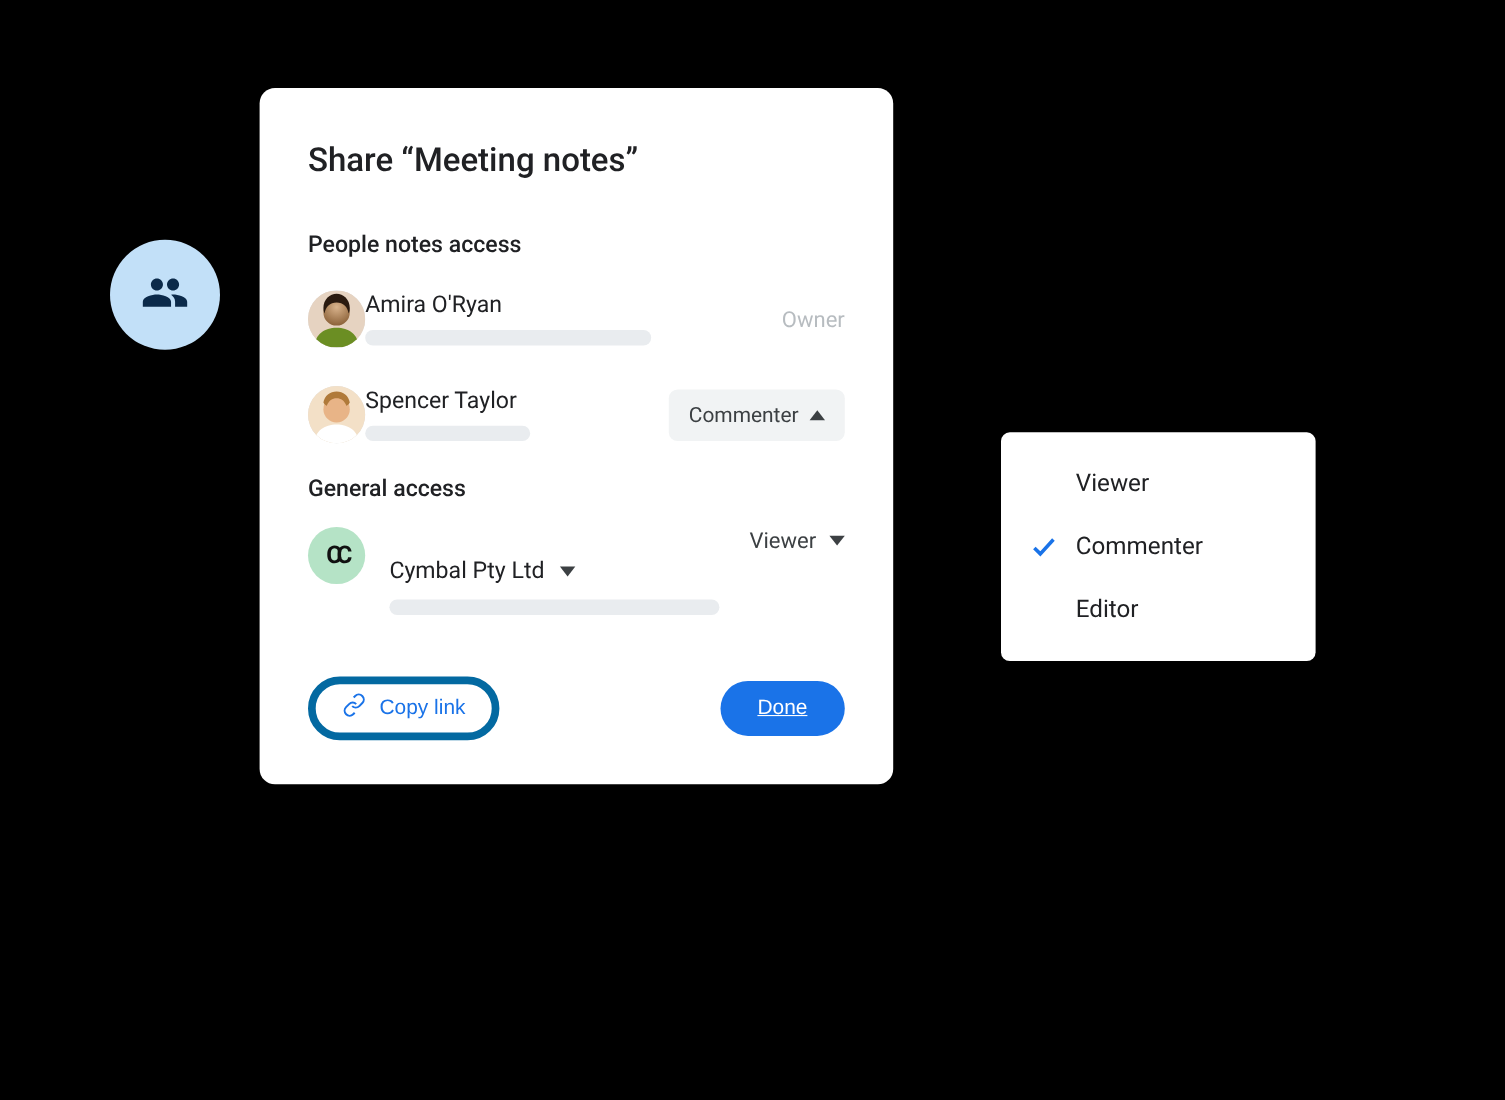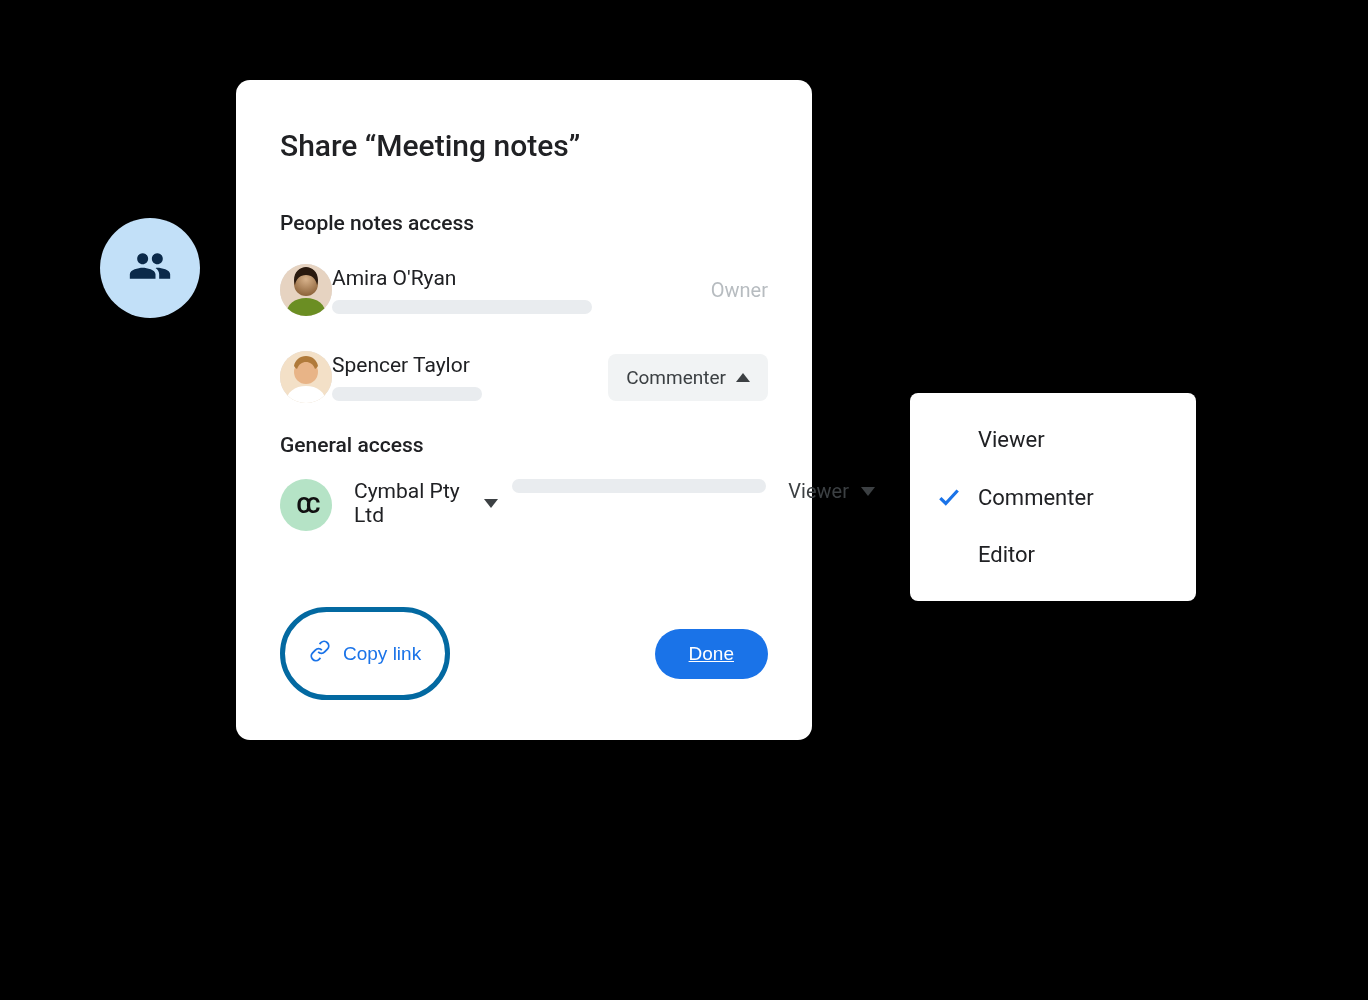--- a/index.html
+++ b/index.html
@@ -115,30 +115,30 @@
     font-size:20px;color:#3c4043;cursor:pointer;
   }
   .general-section { margin-top: 24px; }
   .general-row {
     display:flex;align-items:flex-start;gap:22px;min-height:72px;
   }
   .org-select {
     display:flex;align-items:center;gap:14px;
     font-size:21px;color:#202124;cursor:pointer;
   }
-  .general-meta { flex:1; display:flex;flex-direction:row;gap:14px; }
+  .general-meta { flex:1; display:flex;flex-direction:column;gap:14px;margin-top:28px; }
   .footer {
     display:flex;justify-content:space-between;align-items:center;
     margin-top:56px;
   }
   .copy-link {
     display:flex;align-items:center;gap:12px;
-    border:5px solid #0369a1;
+    border:7px solid #0369a1;
     border-radius:999px;
-    padding:28px 24px;
+    padding:8px 24px;
     color:#1a73e8;
     font-size:19px;font-weight:500;
     background:#fff;cursor:pointer;
   }
   .copy-link svg{width:22px;height:22px;fill:none;stroke:#1a73e8;stroke-width:2;}
   .done-btn {
     background:#1a73e8;color:#fff;border:none;
     border-radius:999px;padding:14px 34px;
     font-size:19px;font-weight:500;cursor:pointer;text-decoration:underline;
   }

